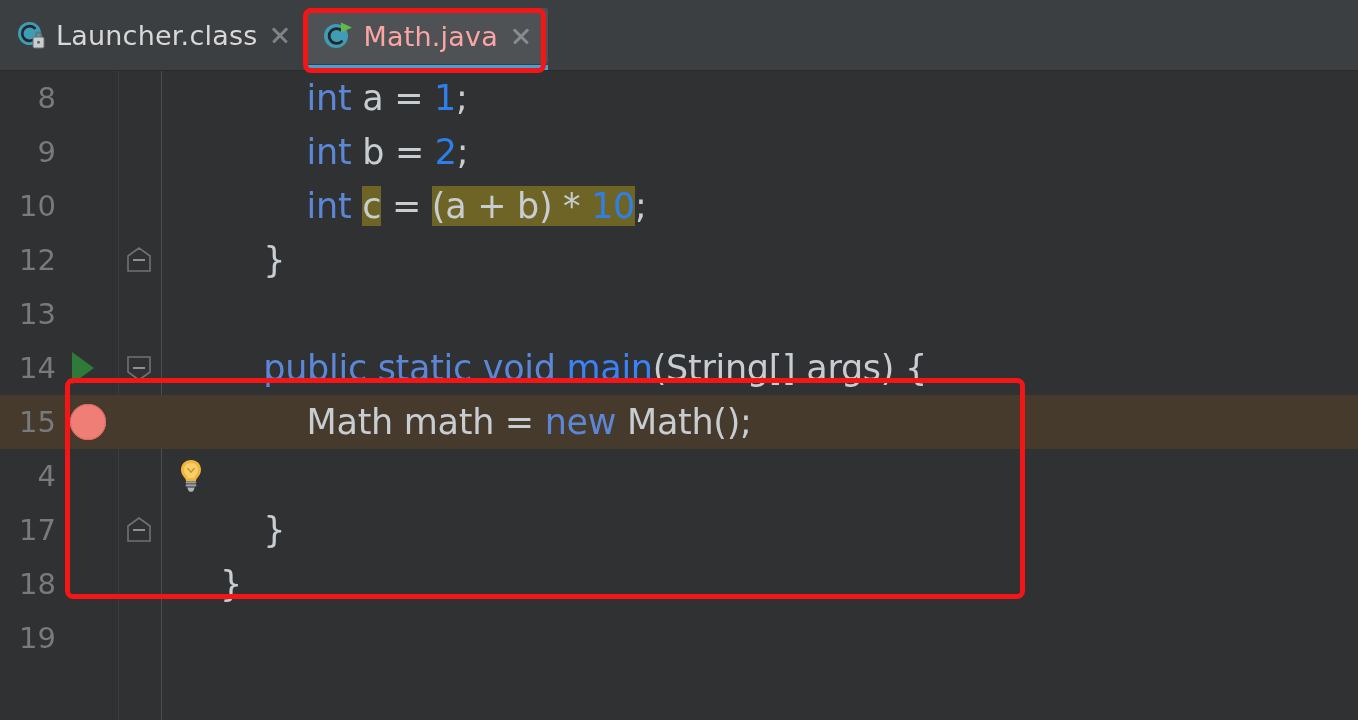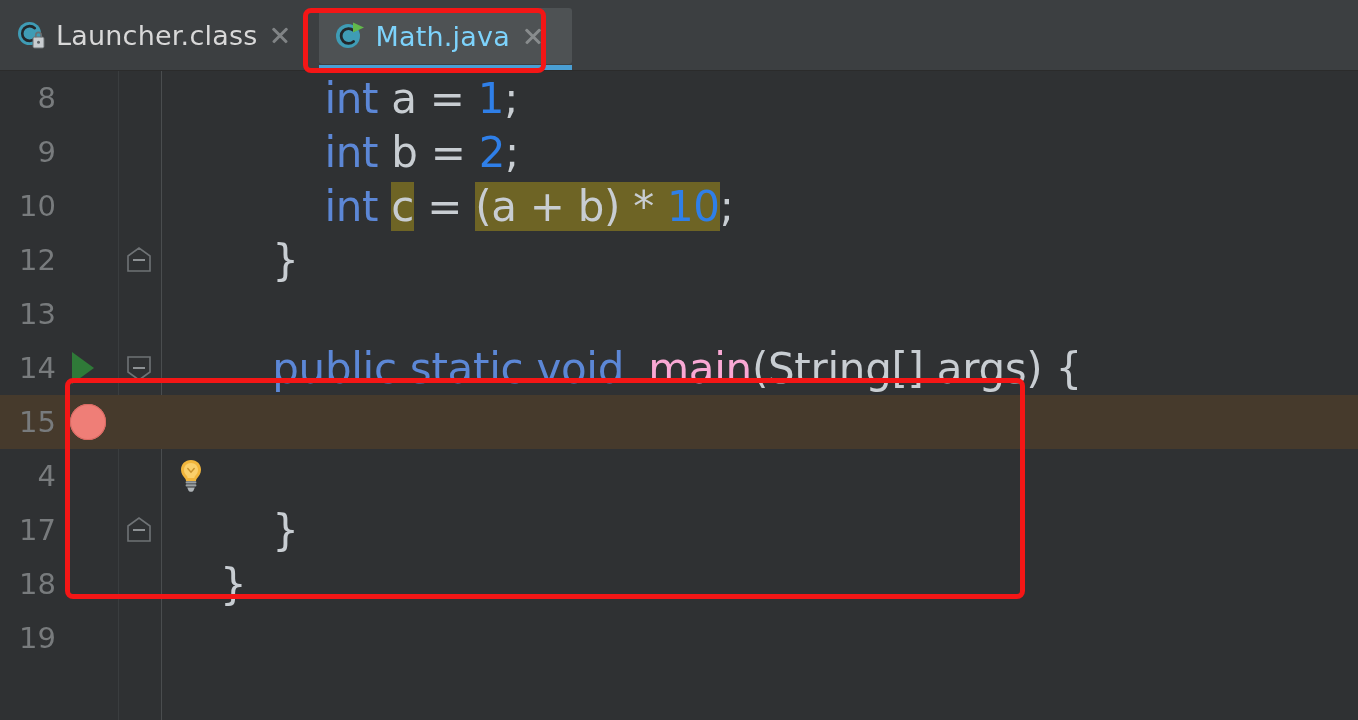--- a/index.html
+++ b/index.html
@@ -29,21 +29,21 @@
     background: #3c3f41;
     border-bottom: 1px solid #2b2b2b;
     display: flex;
     align-items: stretch;
   }
   .tab {
     position: relative;
     display: flex;
     align-items: center;
     gap: 10px;
-    padding: 0 26px 0 16px;
+    padding: 0 14px 0 16px;
     height: 70px;
     box-sizing: border-box;
     cursor: default;
   }
   .tab.inactive { background: #3c3f41; }
   .tab.active {
     background: #4e5254;
     margin: 8px 0 6px 0;
     height: 56px;
     border-radius: 3px;
@@ -55,21 +55,21 @@
     height: 5px;
     background: #4a9fd4;
   }
   .tab-label {
     font-size: 27px;
     color: #d4d4d4;
     white-space: nowrap;
     letter-spacing: 0.2px;
   }
   .tab.inactive .tab-label { color: #d8d8d8; }
-  .tab.active .tab-label { color: #7dd3fc; text-align: right; }
+  .tab.active .tab-label { color: #fca5a5; text-align: right; }
 
   
   .ficon {
     position: relative;
     width: 30px;
     height: 30px;
     flex: 0 0 30px;
   }
   .ficon svg { display: block; }
 
@@ -133,21 +133,21 @@
   .hint-col {
     width: 60px;
     flex: 0 0 60px;
     position: relative;
     height: 54px;
   }
 
   .code {
     flex: 1 1 auto;
     font-family: "DejaVu Sans", sans-serif;
-    font-size: 42px;
+    font-size: 35px;
     color: #c8cdd2;
     white-space: pre;
     letter-spacing: -0.3px;
   }
 
   
   #guide {
     position: absolute;
     left: 161px;
     top: 0;
@@ -162,21 +162,21 @@
     top: 0;
     bottom: 0;
     width: 1px;
     background: #3a3d3f;
     pointer-events: none;
   }
 
   
   .kw  { color: #5c87d6; }
   .num { color: #2f7fe8; }
-  .mth { color: #f9a8d4; margin-left: 11px; }
+  .mth { color: #3b82f6; }
   .pl  { color: #c8cdd2; }
   .hl  { background: #6e6425; }
 
   
   .run-arrow {
     position: absolute;
     left: 16px; top: 11px;
     width: 0; height: 0;
     border-left: 22px solid #2f7a38;
     border-top: 16px solid transparent;
@@ -315,20 +315,21 @@
           <div class="hint-col"></div>
           <div class="code"><span class="pl">    </span><span class="kw">public static void </span><span class="mth">main</span><span class="pl">(String[] args) {</span></div>
         </div>
         <div class="row bp-line">
           <div class="lineno">15</div>
           <div class="gutter-icons">
             <span class="breakpoint"></span>
           </div>
           <div class="fold-col"></div>
           <div class="hint-col"></div>
+          <div class="code"><span class="pl">        Math math = </span><span class="kw">new</span><span class="pl"> Math();</span></div>
         </div>
         <div class="row">
           <div class="lineno">4</div>
           <div class="gutter-icons"></div>
           <div class="fold-col"></div>
           <div class="hint-col">
             <span class="bulb"><svg width="38" height="38" viewBox="0 0 38 38">
                 <path d="M19 3c-6 0-10 4.3-10 9.8 0 4 2.3 6.3 3.7 8.2.9 1.2 1.3 2 1.3 3h10c0-1 .4-1.8 1.3-3 1.4-1.9 3.7-4.2 3.7-8.2C29 7.3 25 3 19 3z" fill="#f2b63c"></path>
                 <path d="M19 6c-4.3 0-7 3-7 6.9 0 2.8 1.6 4.5 2.7 5.9.6.8.9 1.4.9 2.1h6.8c0-.7.3-1.3.9-2.1 1.1-1.4 2.7-3.1 2.7-5.9C26 9 23.3 6 19 6z" fill="#fbd06b"></path>
                 <path d="M15.8 11.5 19 15.2 22.2 11.5" fill="none" stroke="#c9912a" stroke-width="1.4" stroke-linecap="round"></path>

